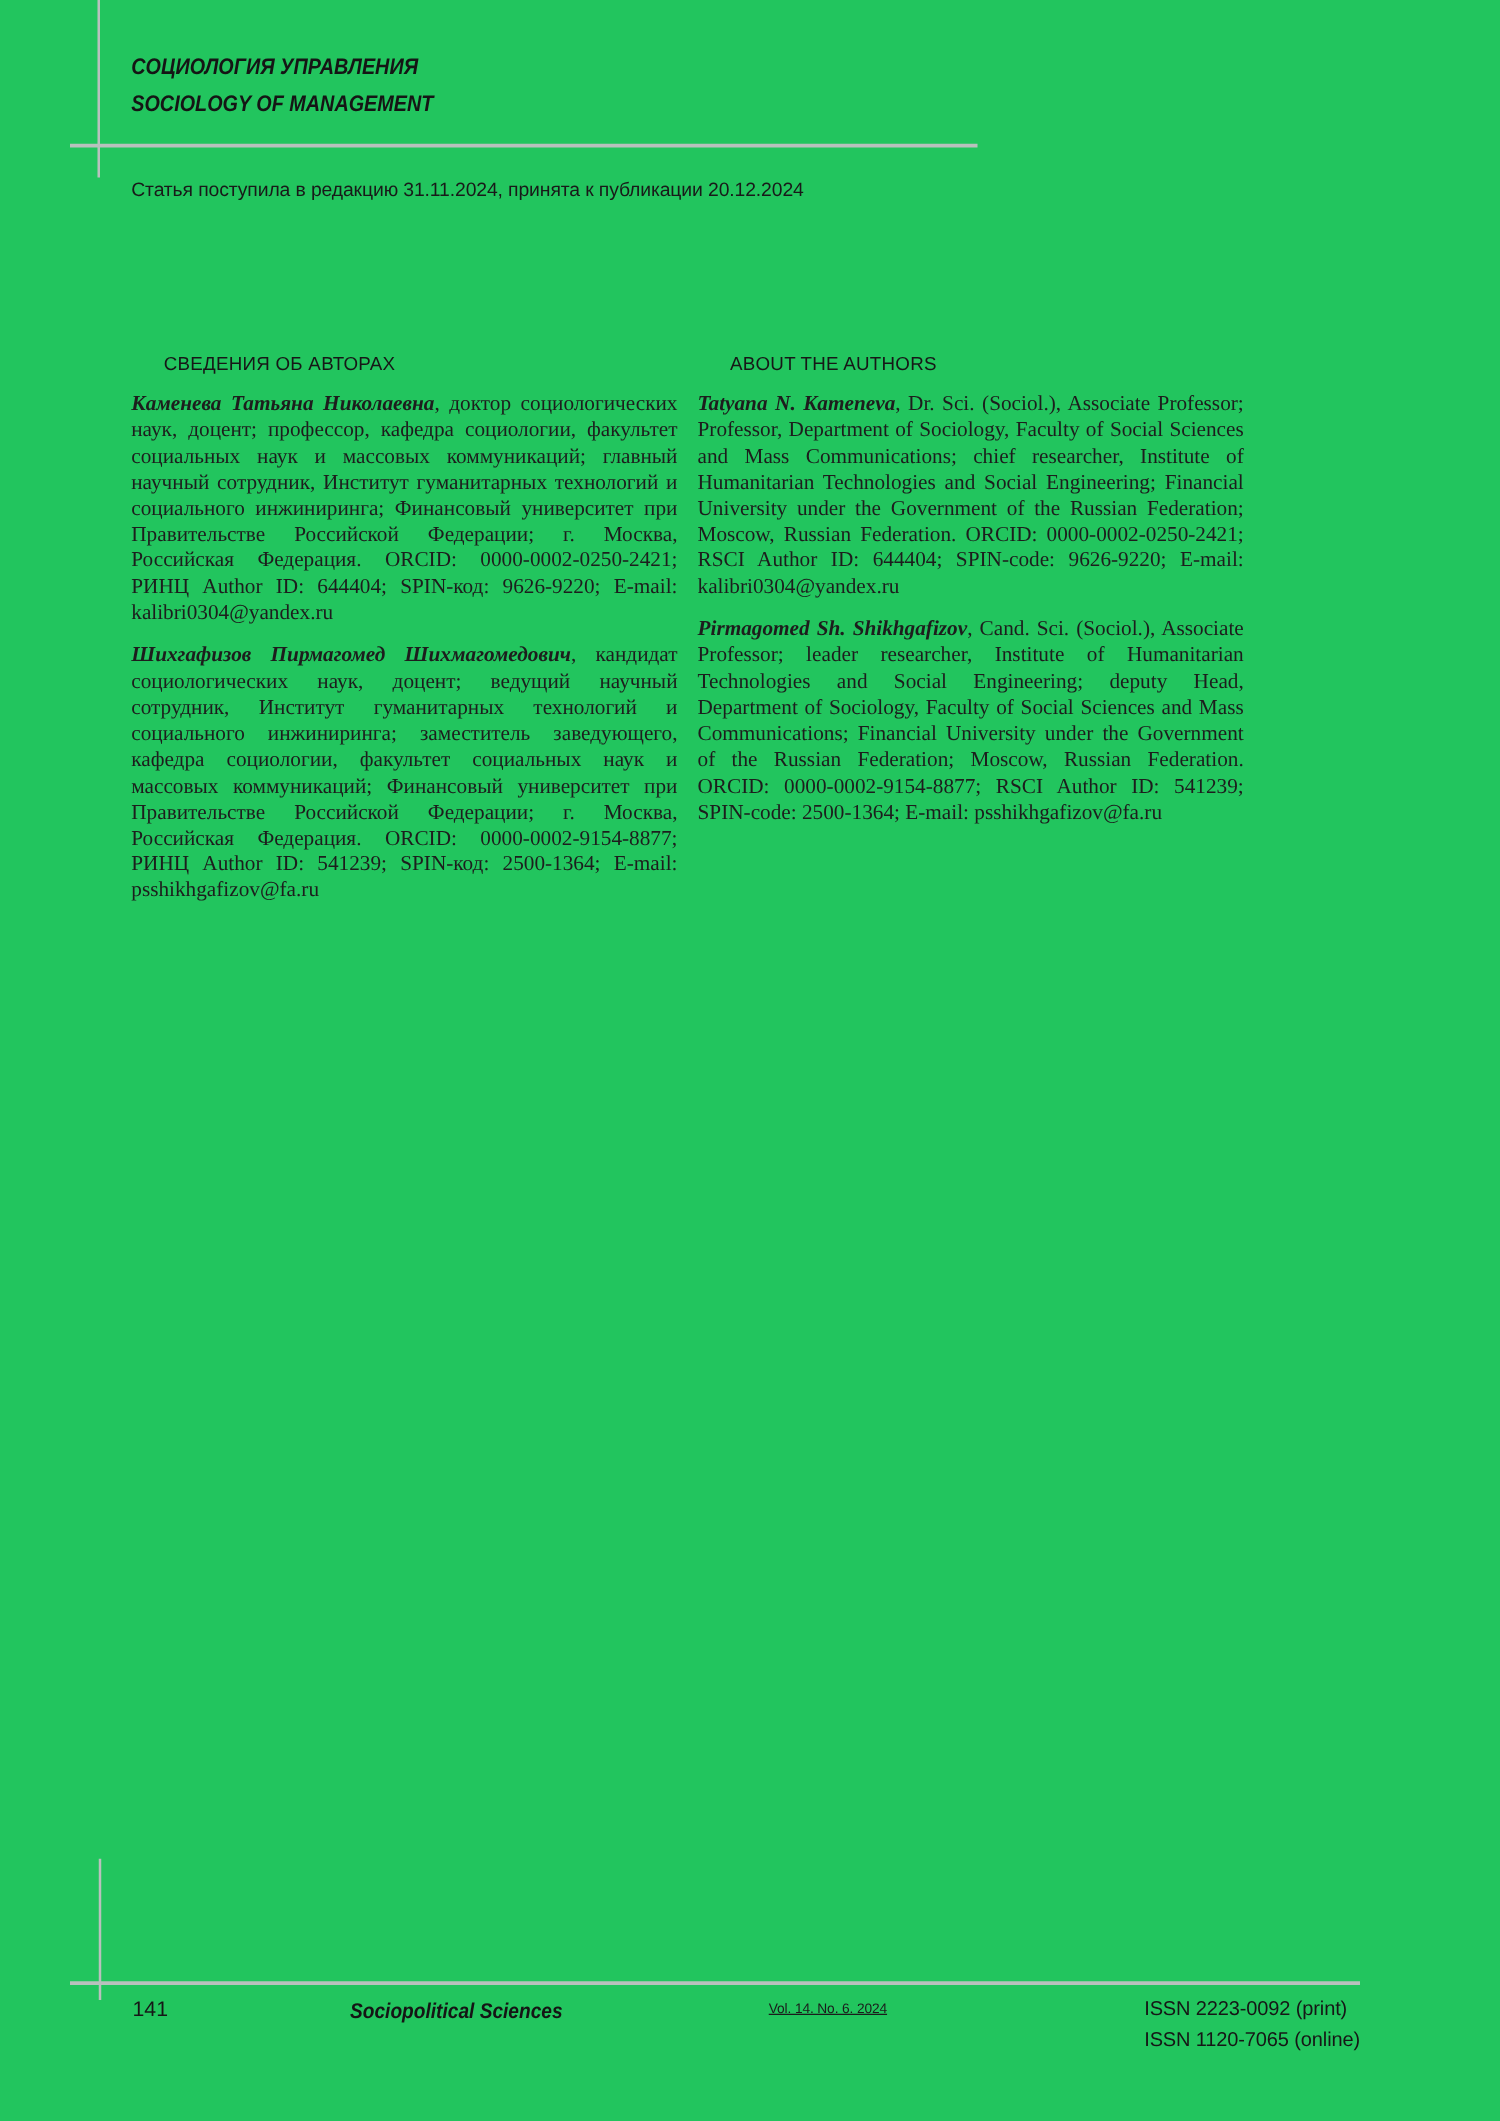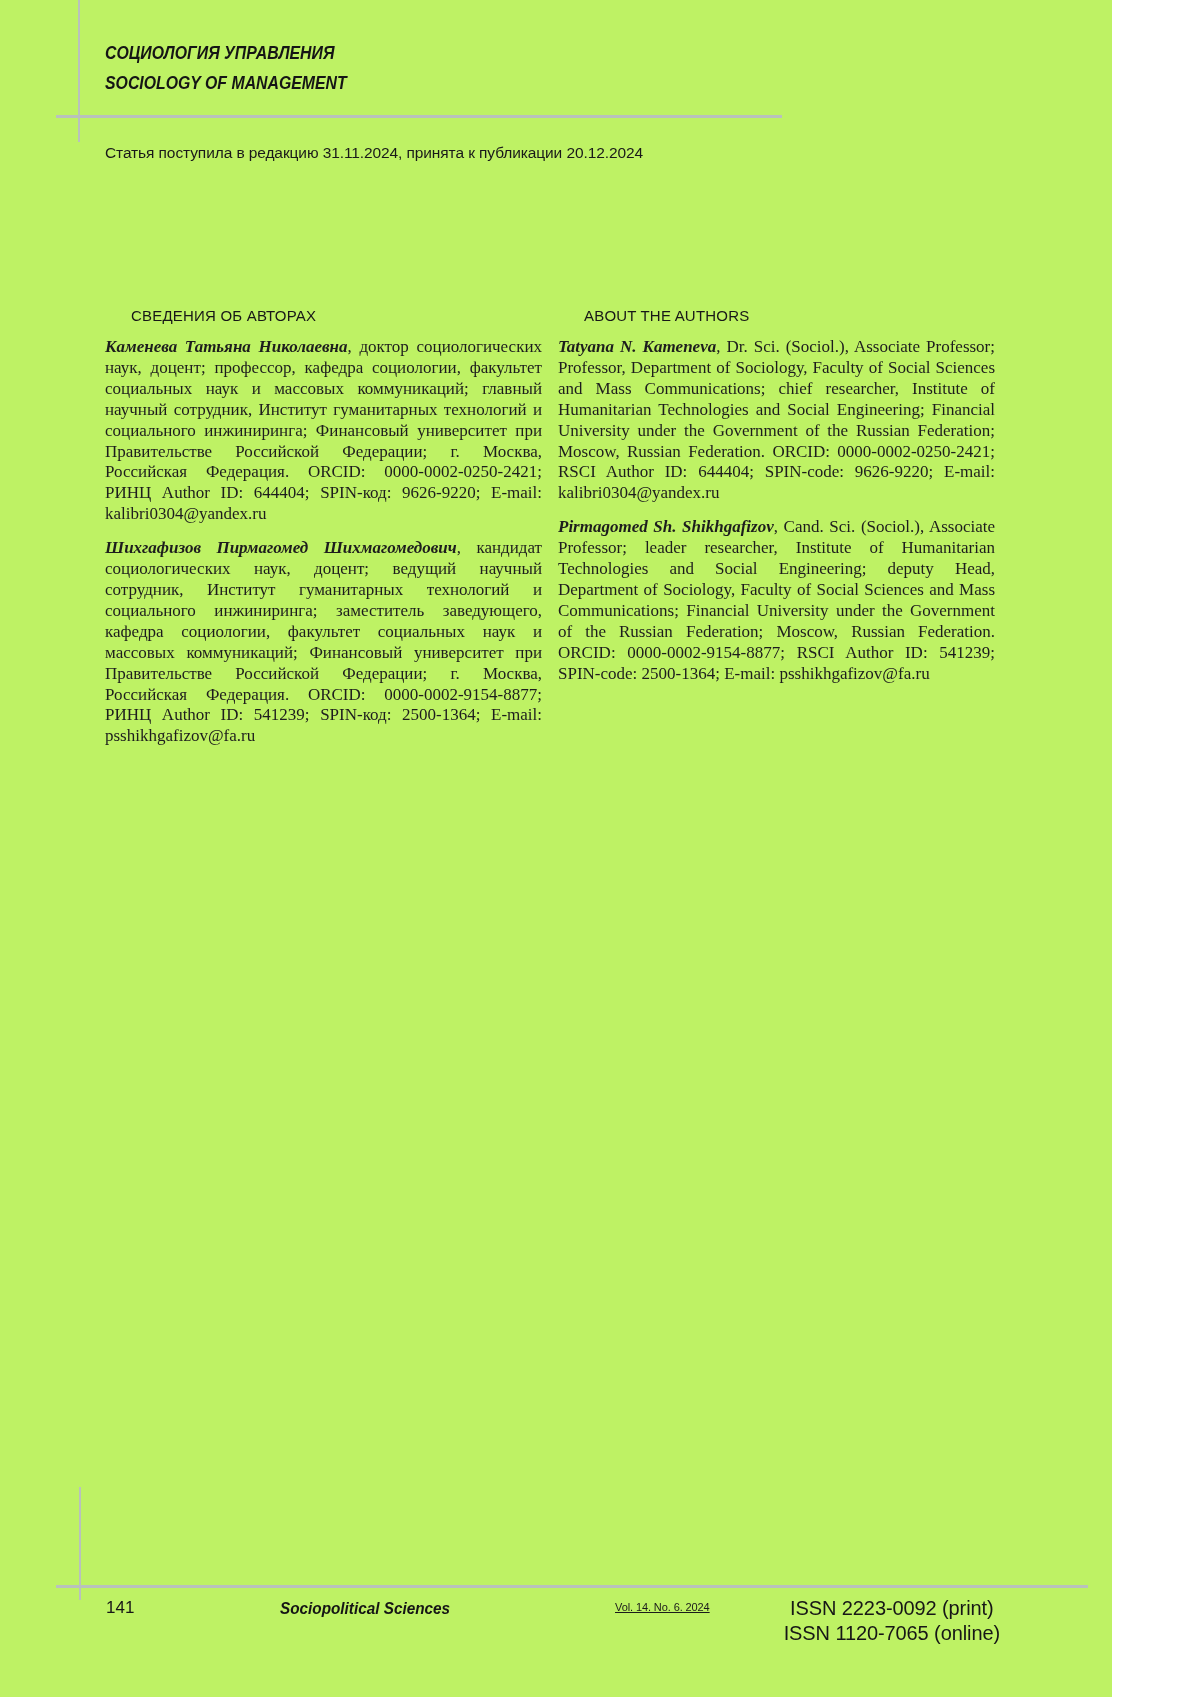--- a/index.html
+++ b/index.html
@@ -2,21 +2,21 @@
 <html lang="ru" style="--rule-color: #b9c1bd; --text-color: #1b1b1b; --body-text: #1d1d1d;"><head>
 <meta charset="utf-8">
 <style>
   :root{
     --rule-color:#b9c1bd;
     --text-color:#1b1b1b;
     --body-text:#1d1d1d;
   }
   html,body{margin:0;padding:0;background:#fff;}
   .page{
-    position:relative;width:1112px;height:1697px;background:#bef264;overflow:hidden;
+    position:relative;width:1200px;height:1697px;background:#22c55e;overflow:hidden;
     font-family:"Liberation Sans",sans-serif;color:var(--text-color);
   }
   
   .rule{position:absolute;background:var(--rule-color);}
   .rule-v-top{left:78px;top:0;width:2px;height:142px;}
   .rule-h-top{left:56px;top:115px;width:726px;height:3px;}
   .rule-v-bottom{left:79px;top:1487px;width:2px;height:113px;}
   .rule-h-bottom{left:56px;top:1585px;width:1032px;height:3px;}
   
   .rubric{position:absolute;left:105px;top:38px;}
@@ -24,37 +24,37 @@
     font-weight:700;font-style:italic;font-size:18px;line-height:30px;
     transform:scaleX(0.88);transform-origin:left top;white-space:nowrap;color:#151515;
   }
   
   .intro{position:absolute;left:105px;top:127px;width:905px;font-size:15.5px;line-height:21.5px;letter-spacing:-0.1px;color:#191919;}
   .intro p{margin:0;}
   .intro .reviewer{margin-top:4px;}
   .intro .dates{margin-top:15px;}
   .it{font-style:italic;}
   
-  .columns{position:absolute;left:105px;top:283px;width:902px;display:flex;gap:16px;margin-top:24px;}
+  .columns{position:absolute;left:105px;top:283px;width:902px;display:flex;gap:16px;}
   .col{width:437px;}
   .col h3{font-size:15px;font-weight:400;margin:0 0 0 26px;letter-spacing:0.2px;color:#171717;}
   .col p{
     font-family:"Liberation Serif",serif;font-size:17px;line-height:20.9px;
     text-align:justify;margin:13px 0 0 0;color:var(--body-text);
   }
   .col[lang="ru"] p{hyphens:auto;-webkit-hyphens:auto;}
   .author-name{font-weight:700;font-style:italic;}
   
   .page-number{position:absolute;left:106px;top:1598px;font-size:17px;color:#161616;}
   .journal-title{
     position:absolute;left:280px;top:1599px;font-weight:700;font-style:italic;font-size:17px;
     transform:scaleX(0.9);transform-origin:left top;white-space:nowrap;color:#151515;
   }
   .volume{position:absolute;left:615px;top:1601px;font-size:11px;letter-spacing:-0.1px;text-decoration:underline;}
-  .issn{position:absolute;right:112px;top:1596px;text-align:center;font-size:20px;line-height:24.5px;letter-spacing:-0.1px;color:#161616;}
+  .issn{position:absolute;right:112px;top:1596px;text-align:left;font-size:16px;line-height:24.5px;letter-spacing:-0.1px;color:#161616;}
 </style>
 </head>
 <body>
 
 <div class="page">
 
   <div class="rule rule-v-top"></div>
   <div class="rule rule-h-top"></div>
 
   <header class="rubric">

